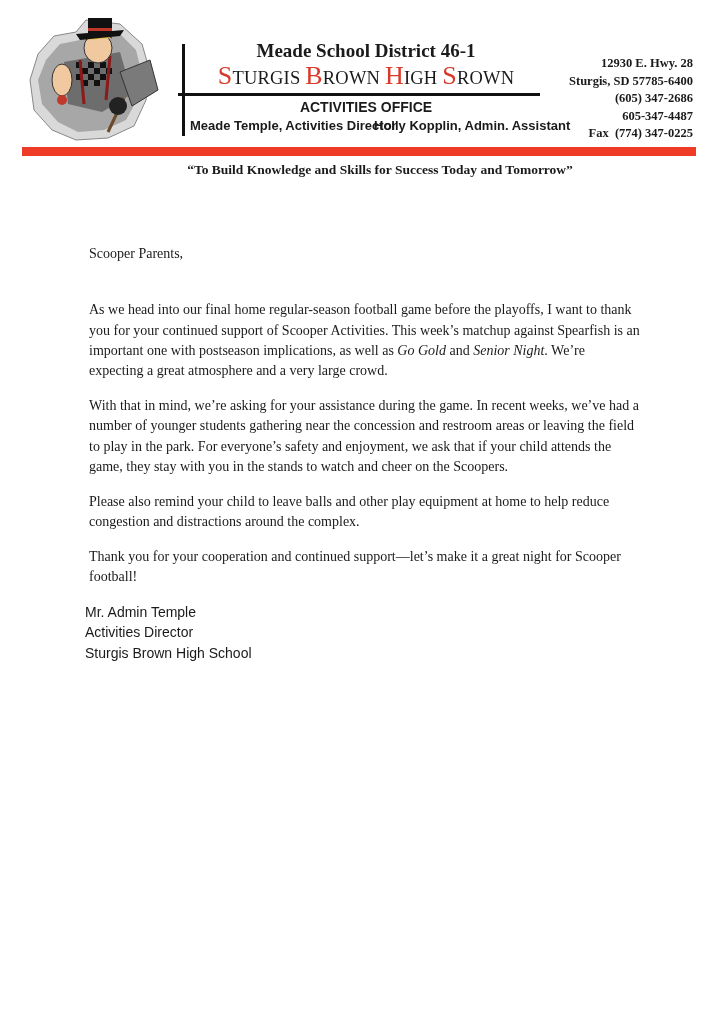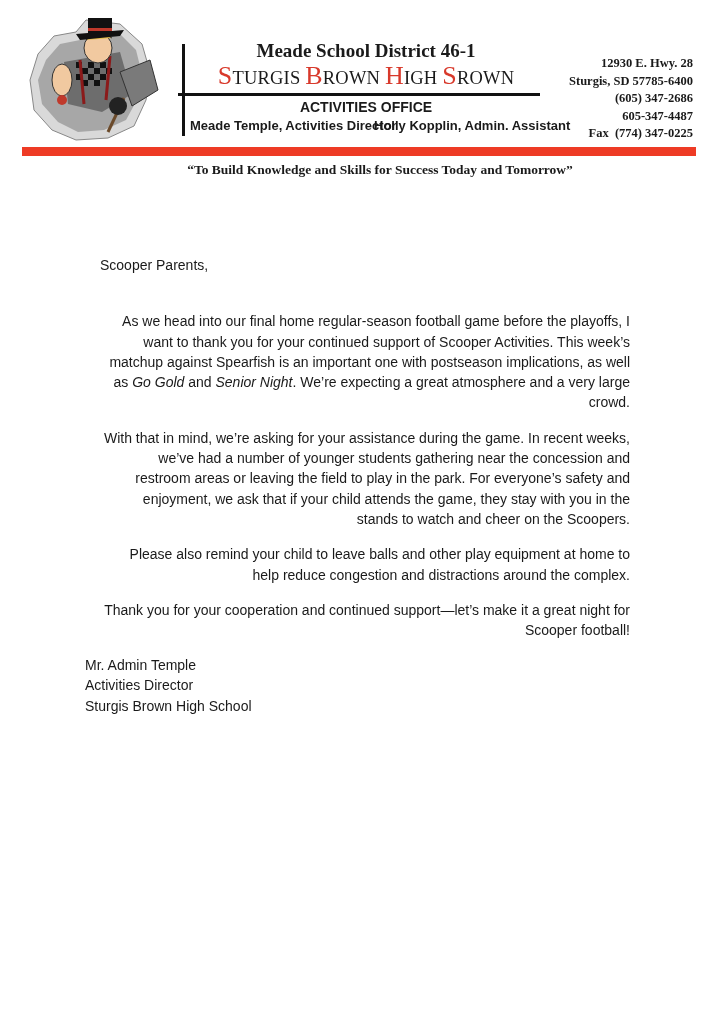--- a/index.html
+++ b/index.html
@@ -18,23 +18,23 @@
   .staff .title { font-size: 13px; }
   .staff .s2 { position: absolute; left: 184px; top: 0; }
 
   .address { position: absolute; right: 29px; top: 55px; text-align: right; font-family: "Liberation Serif", serif; font-weight: bold; font-size: 12.5px; line-height: 17.5px; color: #1a1a1a; }
 
   .redbar { position: absolute; left: 22px; top: 147px; width: 674px; height: 9px; background: #ee3b25; }
 
   .motto { position: absolute; left: 0; top: 162px; width: 722px; text-align: center; font-family: "Liberation Serif", serif; font-weight: bold; font-size: 13.5px; color: #1a1a1a; margin-left: 19px; }
 
   .body { position: absolute; left: 85px; top: 240px; width: 560px; font-size: 14px; line-height: 20.3px; color: #1a1a1a; }
-  .body p { margin: 15px; }
+  .body p { margin: 4px; font-family: Liberation Serif, serif; }
   .greet { margin-bottom: 36px !important; }
-  .para { margin-bottom: 14.5px !important; text-align: right; }
+  .para { margin-bottom: 14.5px !important; }
   .closing { margin-top: 48px !important; font-weight: bold; margin-bottom: 15px !important; }
   .sig div { line-height: 20.5px; }
 </style>
 </head>
 <body>
 
 <div class="logo">
   <svg width="150" height="132" viewBox="0 0 150 132">
 
     <polygon points="14,40 30,22 52,18 62,6 96,10 118,30 126,58 122,86 110,112 84,124 52,126 28,116 10,96 6,66" fill="#d9d9d9" stroke="#888" stroke-width="1"></polygon>

